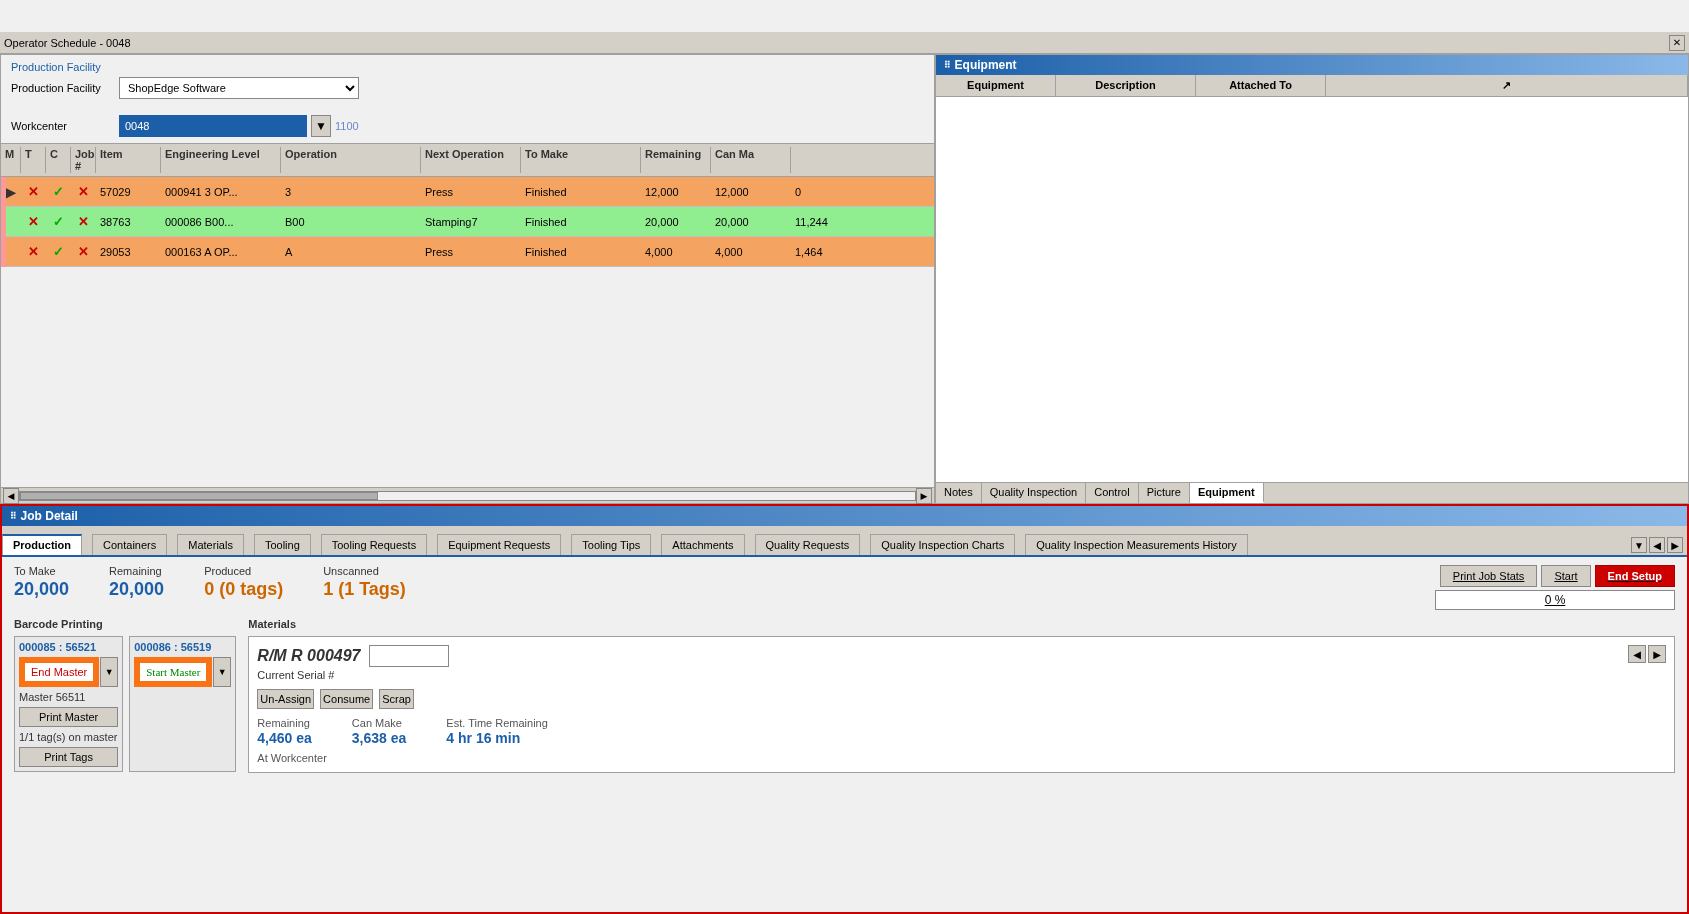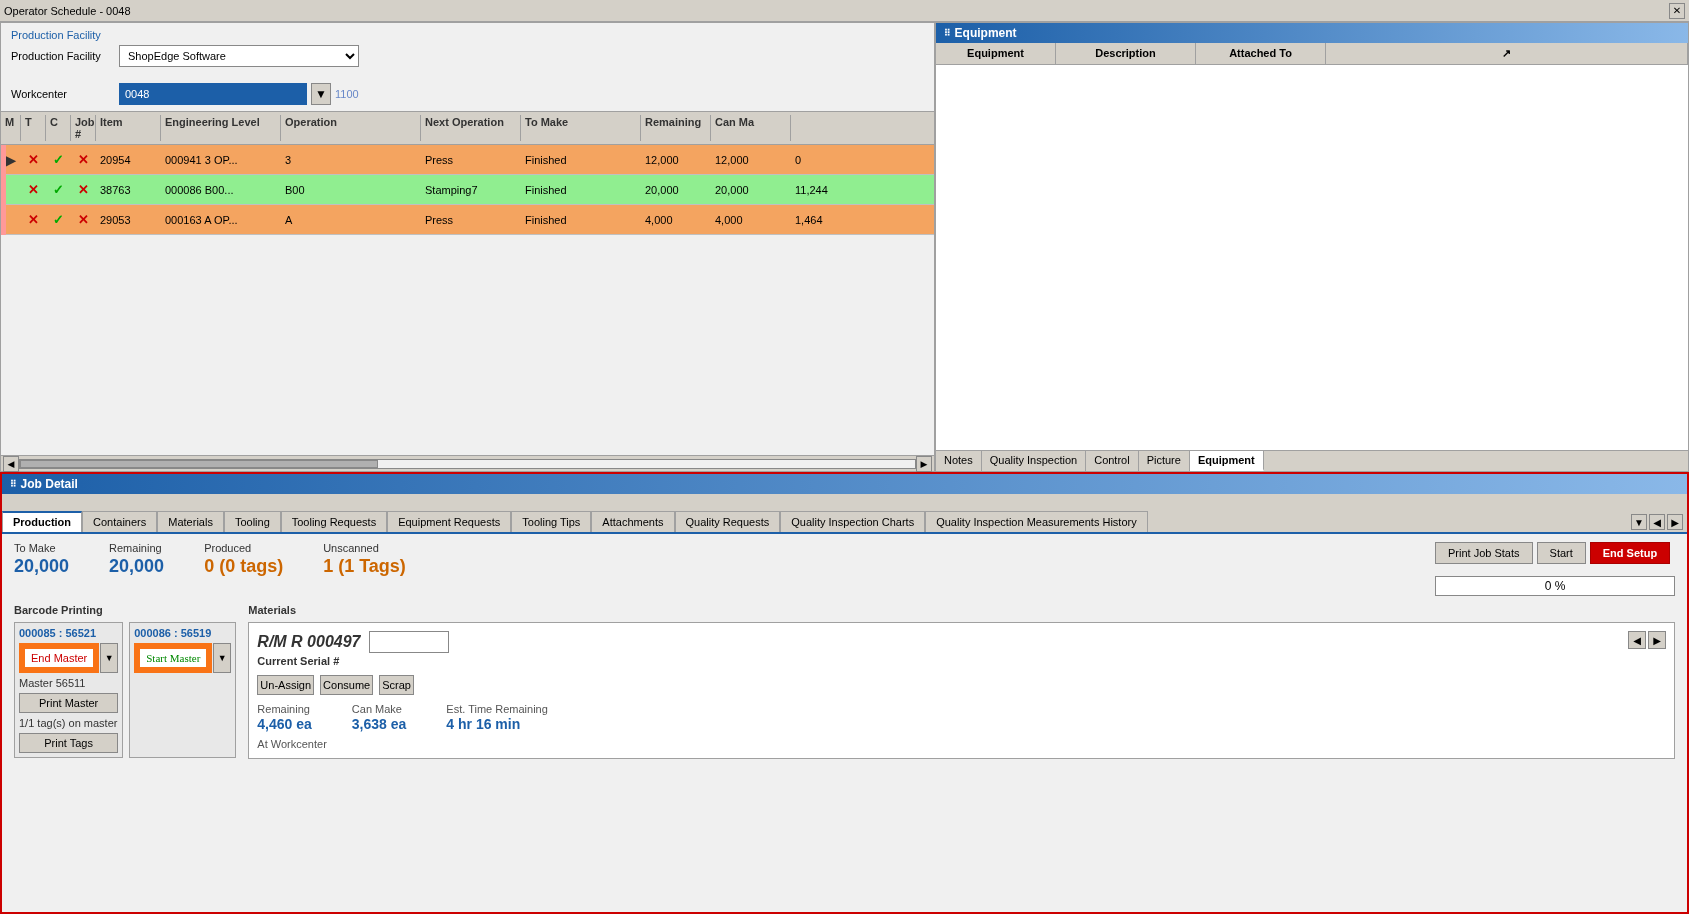--- a/index.html
+++ b/index.html
@@ -13,20 +13,21 @@
     }
 
     
     .top-title-bar {
       background: #d4d0c8;
       border-bottom: 1px solid #a0a0a0;
       display: flex;
       align-items: center;
       padding: 8px 4px;
       height: 22px;
+      margin-top: 32px;
     }
     .top-title-bar span { font-size: 11px; }
     .close-btn {
       margin-left: auto;
       width: 16px; height: 16px;
       background: #d4d0c8;
       border: 1px solid #888;
       cursor: pointer;
       display: flex; align-items: center; justify-content: center;
       font-size: 10px;
@@ -257,22 +258,22 @@
       align-items: center;
       gap: 4px;
     }
 
     
     .tab-bar {
       display: flex;
       background: #d4d0c8;
       border-bottom: 2px solid #1c5fa8;
       align-items: flex-end;
-      padding-top: 17px;
-      gap: 0;
+      padding-top: 8px;
+      gap: 10px;
       overflow-x: hidden;
     }
     .tab {
       padding: 4px 10px;
       font-size: 11px;
       border: 1px solid #a0a0a0;
       background: #d4d0c8;
       cursor: pointer;
       white-space: nowrap;
       border-bottom: none;
@@ -309,22 +310,23 @@
     }
     .stat-item { display: flex; flex-direction: column; gap: 2px; }
     .stat-label { font-size: 11px; color: #333; }
     .stat-value { font-size: 18px; font-weight: bold; color: #1c5fa8; }
     .stat-value.orange-text { color: #cc6600; }
 
     .action-buttons {
       margin-left: auto;
       display: flex;
       flex-direction: column;
-      align-items: flex-start;
-      gap: 12px;
+      align-items: flex-end;
+      gap: 3px;
+      text-decoration: underline;
     }
     .btn-row { display: flex; gap: 4px; }
     .btn {
       padding: 4px 12px;
       font-size: 11px;
       border: 1px solid #888;
       background: #d4d0c8;
       cursor: pointer;
       white-space: nowrap;
     }
@@ -440,21 +442,21 @@
       align-items: center;
       gap: 8px;
     }
     .material-number {
       font-size: 16px;
       font-weight: bold;
       color: #333;
       font-style: italic;
     }
     .material-code { font-size: 12px; color: #1c5fa8; }
-    .serial-label { font-size: 11px; font-weight: bold; color: #333; }
+    .serial-label { font-size: 11px; font-weight: normal; color: #333; }
     .serial-value { font-size: 20px; font-weight: bold; color: #1c5fa8; }
     .material-actions {
       display: flex;
       gap: 6px;
       margin-top: 4px;
     }
     .material-action-btn {
       padding: 3px 2px;
       font-size: 11px;
       border: 1px solid #888;
@@ -538,21 +540,21 @@
         <div class="table-header-cell">Can Ma</div>
       </div>
 
       <div class="table-body">
 
         <div class="table-row orange" style="position:relative;">
           <div class="table-cell arrow-cell">▶</div>
           <div class="table-cell red-x">✕</div>
           <div class="table-cell green-check">✓</div>
           <div class="table-cell red-x">✕</div>
-          <div class="table-cell">20954</div>
+          <div class="table-cell">57029</div>
           <div class="table-cell">000941  3  OP...</div>
           <div class="table-cell">3</div>
           <div class="table-cell">Press</div>
           <div class="table-cell">Finished</div>
           <div class="table-cell">12,000</div>
           <div class="table-cell">12,000</div>
           <div class="table-cell">0</div>
           <div class="pink-bar" style="position:absolute;left:0;top:0;bottom:0;width:5px;"></div>
         </div>
 

